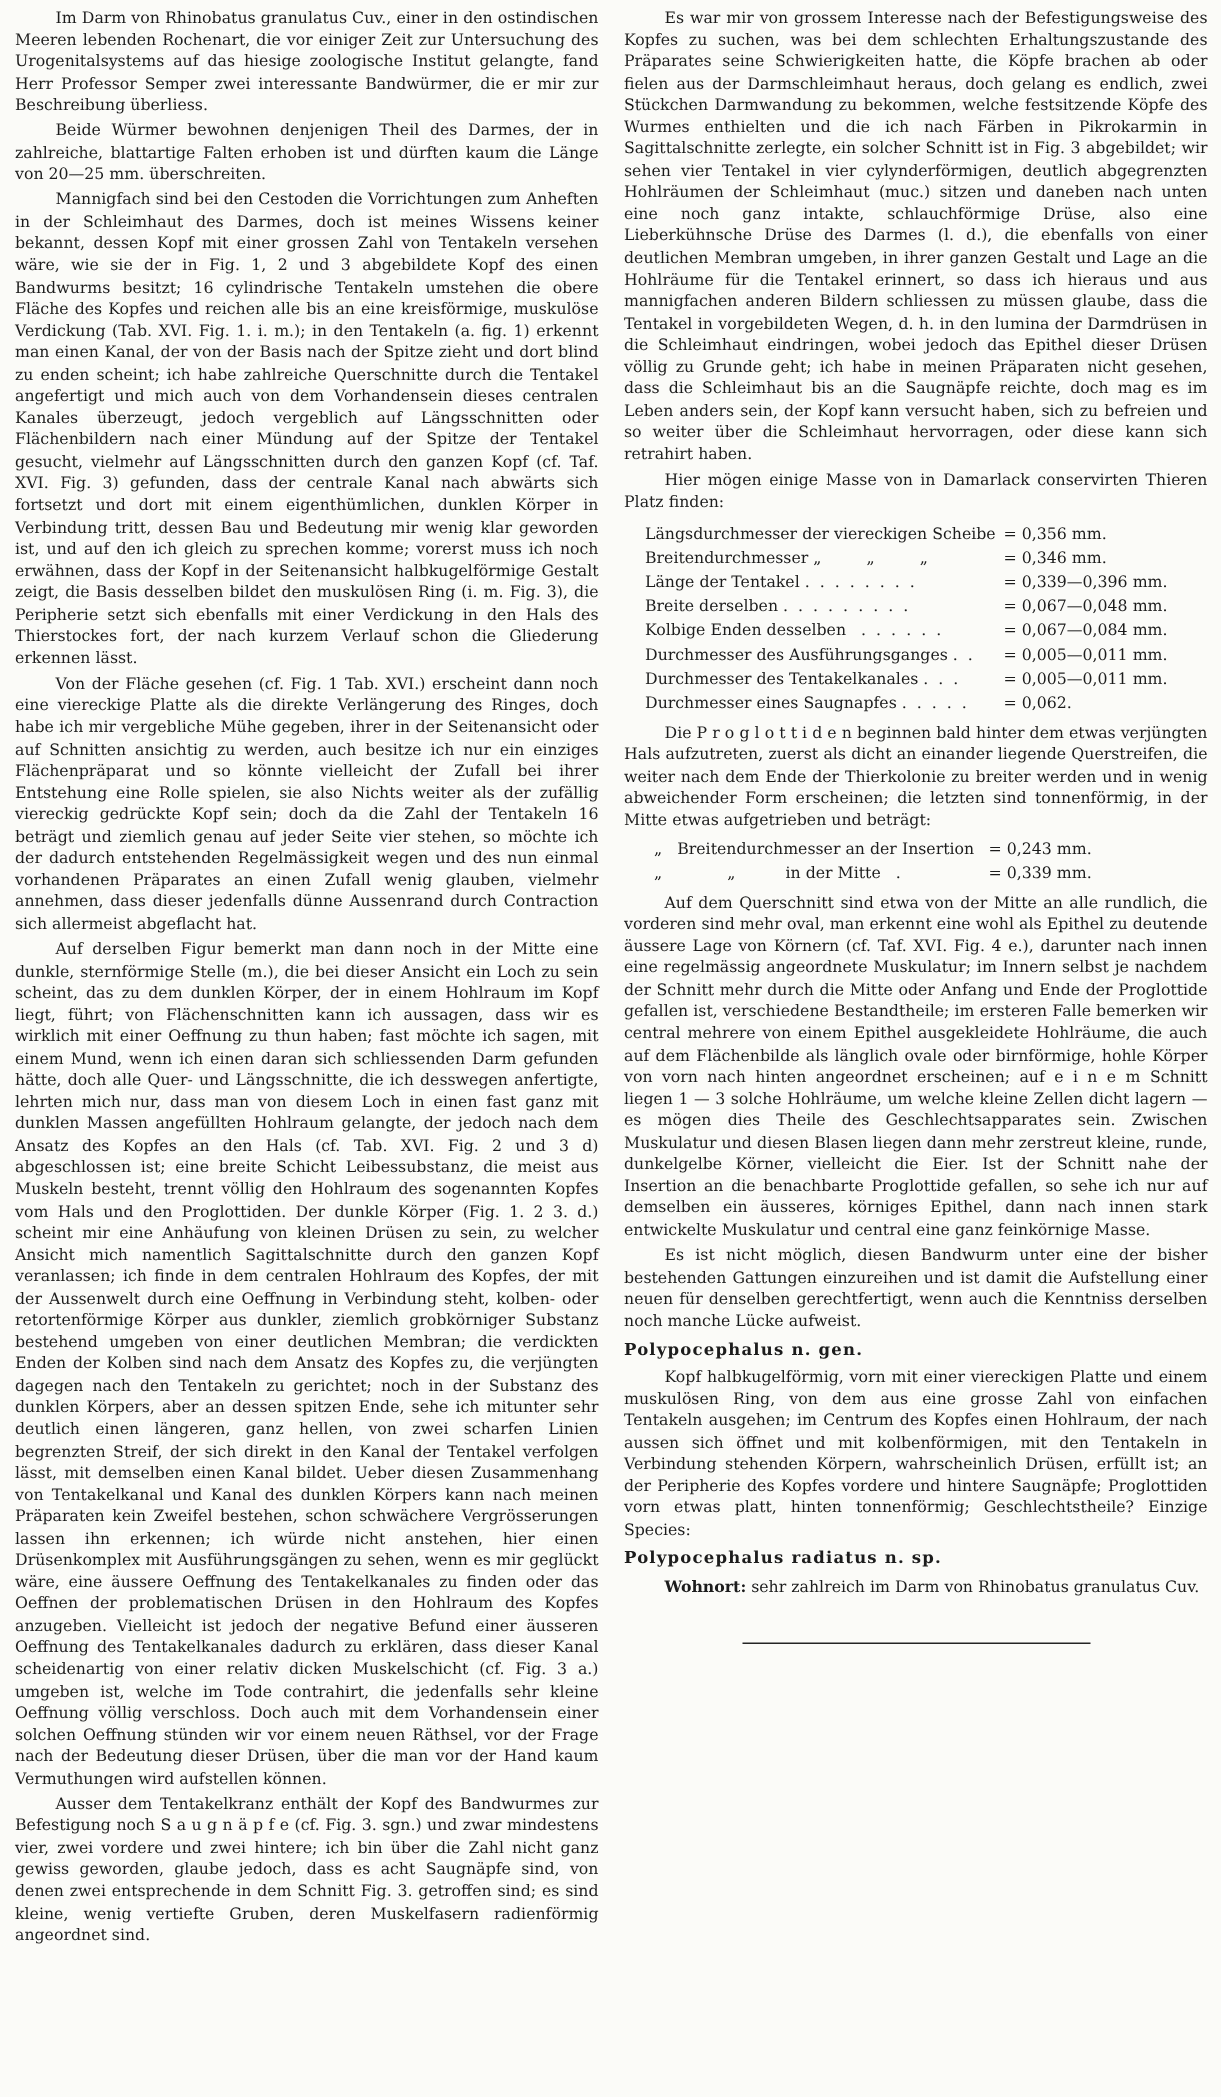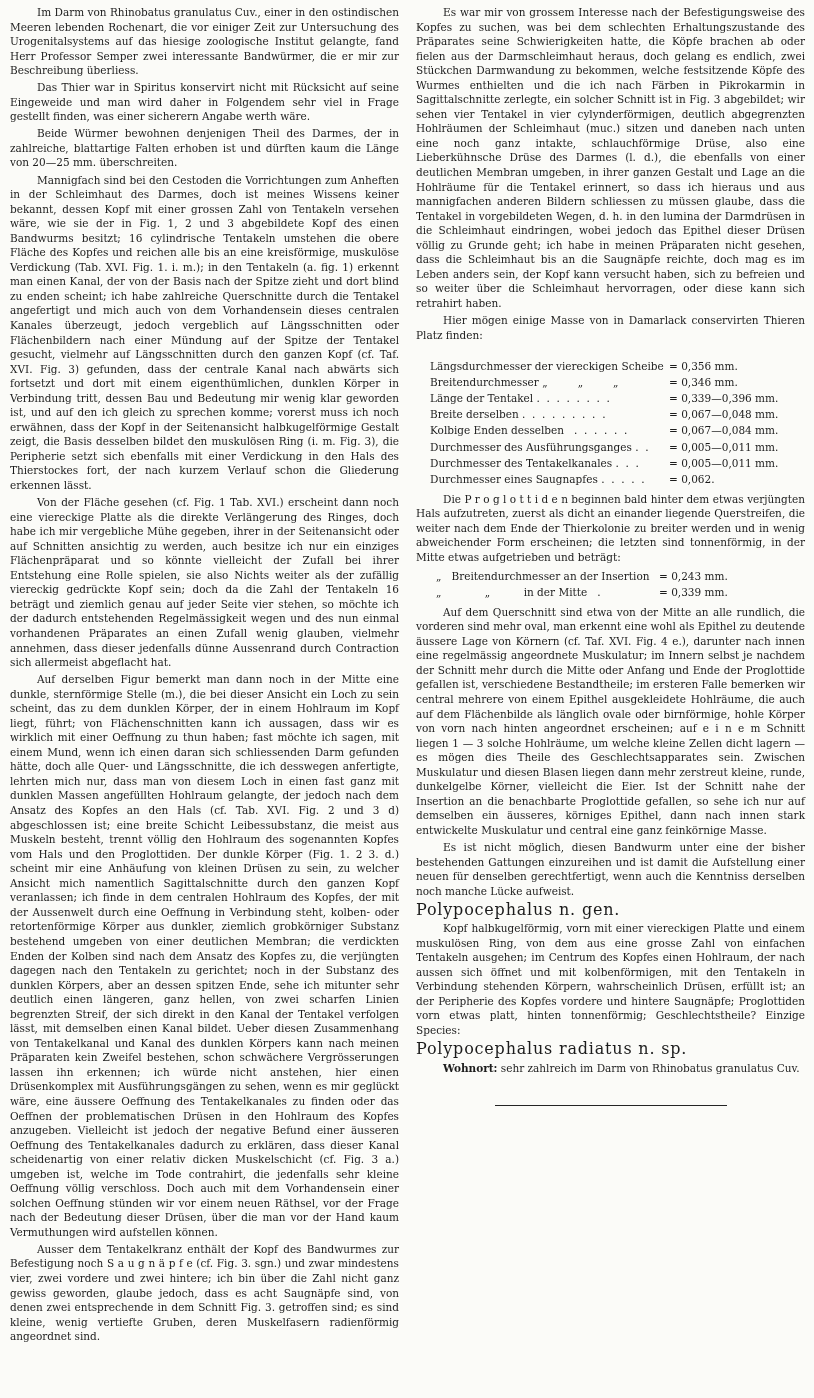--- a/index.html
+++ b/index.html
@@ -5,43 +5,42 @@
   html,body{margin:0;padding:0;}
   body{width:814px;height:1398px;background:#fbfbf8;overflow:hidden;}
   .page{
     box-sizing:border-box;width:814px;height:1000px;
     padding:5px 9px 0 10px;display:flex;gap:17px;
     font-family:"DejaVu Serif","Liberation Serif",serif;
     font-size:10.5px;line-height:14.55px;color:#1c1c1c;justify-content:center;
   }
   .col{width:389px;box-sizing:border-box;}
   .col p{margin:0 0 2.5px;text-indent:27px;text-align:justify;}
-  .mtable{margin:16px 0 5px 14px;}
+  .mtable{margin:6px 0 5px 14px;}
   .mrow{display:flex;line-height:16.1px;white-space:pre-wrap;}
   .mlabel{flex:1 1 auto;overflow:hidden;}
   .mvalue{flex:0 0 136px;}
   .mtable2{margin:3px 0 5px 20px;}
   .mtable2 .mvalue{flex:0 0 146px;}
   .sect{
-    font-weight:normal;font-size:16px;line-height:18px;
+    font-weight:bold;font-size:11px;line-height:18px;
     text-align:center;margin:26px 0 19px;letter-spacing:0.8px;
     text-indent:0 !important;
   }
   .sect2{margin-top:32px;}
   .habitat-label{font-weight:bold;}
   .end-rule{width:232px;border-top:1.3px solid #242424;margin:30px auto 0;height:0;}
 </style>
 </head>
 <body>
 
 <div class="page">
 
   <div class="col">
     <p>Im Darm von Rhinobatus granulatus Cuv., einer in den ostindischen Meeren lebenden Rochenart, die vor einiger Zeit zur Untersuchung des Urogenitalsystems auf das hiesige zoologische Institut gelangte, fand Herr Professor Semper zwei interessante Bandwürmer, die er mir zur Beschreibung überliess.</p>
-    <p>Das Thier war in Spiritus konservirt nicht mit Rücksicht auf seine Eingeweide und man wird daher in Folgendem sehr viel in Frage gestellt finden, was einer sicherern Angabe werth wäre.</p>
     <p>Beide Würmer bewohnen denjenigen Theil des Darmes, der in zahlreiche, blattartige Falten erhoben ist und dürften kaum die Länge von 20—25 mm. überschreiten.</p>
     <p>Mannigfach sind bei den Cestoden die Vorrichtungen zum Anheften in der Schleimhaut des Darmes, doch ist meines Wissens keiner bekannt, dessen Kopf mit einer grossen Zahl von Tentakeln versehen wäre, wie sie der in Fig. 1, 2 und 3 abgebildete Kopf des einen Bandwurms besitzt; 16 cylindrische Tentakeln umstehen die obere Fläche des Kopfes und reichen alle bis an eine kreisförmige, muskulöse Verdickung (Tab. XVI. Fig. 1. i. m.); in den Tentakeln (a. fig. 1) erkennt man einen Kanal, der von der Basis nach der Spitze zieht und dort blind zu enden scheint; ich habe zahlreiche Querschnitte durch die Tentakel angefertigt und mich auch von dem Vorhandensein dieses centralen Kanales überzeugt, jedoch vergeblich auf Längsschnitten oder Flächenbildern nach einer Mündung auf der Spitze der Tentakel gesucht, vielmehr auf Längsschnitten durch den ganzen Kopf (cf. Taf. XVI. Fig. 3) gefunden, dass der centrale Kanal nach abwärts sich fortsetzt und dort mit einem eigenthümlichen, dunklen Körper in Verbindung tritt, dessen Bau und Bedeutung mir wenig klar geworden ist, und auf den ich gleich zu sprechen komme; vorerst muss ich noch erwähnen, dass der Kopf in der Seitenansicht halbkugelförmige Gestalt zeigt, die Basis desselben bildet den muskulösen Ring (i. m. Fig. 3), die Peripherie setzt sich ebenfalls mit einer Verdickung in den Hals des Thierstockes fort, der nach kurzem Verlauf schon die Gliederung erkennen lässt.</p>
     <p>Von der Fläche gesehen (cf. Fig. 1 Tab. XVI.) erscheint dann noch eine viereckige Platte als die direkte Verlängerung des Ringes, doch habe ich mir vergebliche Mühe gegeben, ihrer in der Seitenansicht oder auf Schnitten ansichtig zu werden, auch besitze ich nur ein einziges Flächenpräparat und so könnte vielleicht der Zufall bei ihrer Entstehung eine Rolle spielen, sie also Nichts weiter als der zufällig viereckig gedrückte Kopf sein; doch da die Zahl der Tentakeln 16 beträgt und ziemlich genau auf jeder Seite vier stehen, so möchte ich der dadurch entstehenden Regelmässigkeit wegen und des nun einmal vorhandenen Präparates an einen Zufall wenig glauben, vielmehr annehmen, dass dieser jedenfalls dünne Aussenrand durch Contraction sich allermeist abgeflacht hat.</p>
     <p>Auf derselben Figur bemerkt man dann noch in der Mitte eine dunkle, sternförmige Stelle (m.), die bei dieser Ansicht ein Loch zu sein scheint, das zu dem dunklen Körper, der in einem Hohlraum im Kopf liegt, führt; von Flächenschnitten kann ich aussagen, dass wir es wirklich mit einer Oeffnung zu thun haben; fast möchte ich sagen, mit einem Mund, wenn ich einen daran sich schliessenden Darm gefunden hätte, doch alle Quer- und Längsschnitte, die ich desswegen anfertigte, lehrten mich nur, dass man von diesem Loch in einen fast ganz mit dunklen Massen angefüllten Hohlraum gelangte, der jedoch nach dem Ansatz des Kopfes an den Hals (cf. Tab. XVI. Fig. 2 und 3 d) abgeschlossen ist; eine breite Schicht Leibessubstanz, die meist aus Muskeln besteht, trennt völlig den Hohlraum des sogenannten Kopfes vom Hals und den Proglottiden. Der dunkle Körper (Fig. 1. 2 3. d.) scheint mir eine Anhäufung von kleinen Drüsen zu sein, zu welcher Ansicht mich namentlich Sagittalschnitte durch den ganzen Kopf veranlassen; ich finde in dem centralen Hohlraum des Kopfes, der mit der Aussenwelt durch eine Oeffnung in Verbindung steht, kolben- oder retortenförmige Körper aus dunkler, ziemlich grobkörniger Substanz bestehend umgeben von einer deutlichen Membran; die verdickten Enden der Kolben sind nach dem Ansatz des Kopfes zu, die verjüngten dagegen nach den Tentakeln zu gerichtet; noch in der Substanz des dunklen Körpers, aber an dessen spitzen Ende, sehe ich mitunter sehr deutlich einen längeren, ganz hellen, von zwei scharfen Linien begrenzten Streif, der sich direkt in den Kanal der Tentakel verfolgen lässt, mit demselben einen Kanal bildet. Ueber diesen Zusammenhang von Tentakelkanal und Kanal des dunklen Körpers kann nach meinen Präparaten kein Zweifel bestehen, schon schwächere Vergrösserungen lassen ihn erkennen; ich würde nicht anstehen, hier einen Drüsenkomplex mit Ausführungsgängen zu sehen, wenn es mir geglückt wäre, eine äussere Oeffnung des Tentakelkanales zu finden oder das Oeffnen der problematischen Drüsen in den Hohlraum des Kopfes anzugeben. Vielleicht ist jedoch der negative Befund einer äusseren Oeffnung des Tentakelkanales dadurch zu erklären, dass dieser Kanal scheidenartig von einer relativ dicken Muskelschicht (cf. Fig. 3 a.) umgeben ist, welche im Tode contrahirt, die jedenfalls sehr kleine Oeffnung völlig verschloss. Doch auch mit dem Vorhandensein einer solchen Oeffnung stünden wir vor einem neuen Räthsel, vor der Frage nach der Bedeutung dieser Drüsen, über die man vor der Hand kaum Vermuthungen wird aufstellen können.</p>
     <p>Ausser dem Tentakelkranz enthält der Kopf des Bandwurmes zur Befestigung noch S a u g n ä p f e (cf. Fig. 3. sgn.) und zwar mindestens vier, zwei vordere und zwei hintere; ich bin über die Zahl nicht ganz gewiss geworden, glaube jedoch, dass es acht Saugnäpfe sind, von denen zwei entsprechende in dem Schnitt Fig. 3. getroffen sind; es sind kleine, wenig vertiefte Gruben, deren Muskelfasern radienförmig angeordnet sind.</p>
   </div>
 
   <div class="col">
     <p>Es war mir von grossem Interesse nach der Befestigungsweise des Kopfes zu suchen, was bei dem schlechten Erhaltungszustande des Präparates seine Schwierigkeiten hatte, die Köpfe brachen ab oder fielen aus der Darmschleimhaut heraus, doch gelang es endlich, zwei Stückchen Darmwandung zu bekommen, welche festsitzende Köpfe des Wurmes enthielten und die ich nach Färben in Pikrokarmin in Sagittalschnitte zerlegte, ein solcher Schnitt ist in Fig. 3 abgebildet; wir sehen vier Tentakel in vier cylynderförmigen, deutlich abgegrenzten Hohlräumen der Schleimhaut (muc.) sitzen und daneben nach unten eine noch ganz intakte, schlauchförmige Drüse, also eine Lieberkühnsche Drüse des Darmes (l. d.), die ebenfalls von einer deutlichen Membran umgeben, in ihrer ganzen Gestalt und Lage an die Hohlräume für die Tentakel erinnert, so dass ich hieraus und aus mannigfachen anderen Bildern schliessen zu müssen glaube, dass die Tentakel in vorgebildeten Wegen, d. h. in den lumina der Darmdrüsen in die Schleimhaut eindringen, wobei jedoch das Epithel dieser Drüsen völlig zu Grunde geht; ich habe in meinen Präparaten nicht gesehen, dass die Schleimhaut bis an die Saugnäpfe reichte, doch mag es im Leben anders sein, der Kopf kann versucht haben, sich zu befreien und so weiter über die Schleimhaut hervorragen, oder diese kann sich retrahirt haben.</p>
     <p>Hier mögen einige Masse von in Damarlack conservirten Thieren Platz finden:</p>

